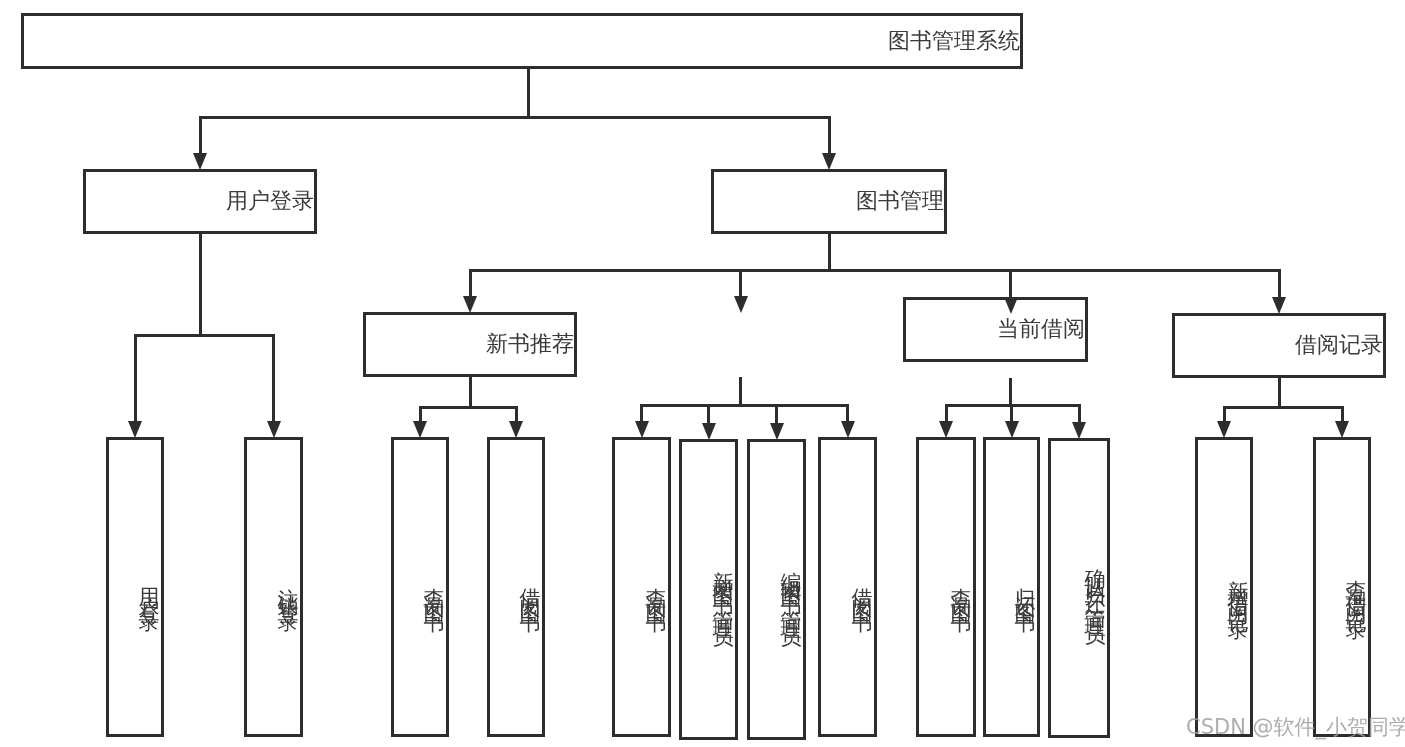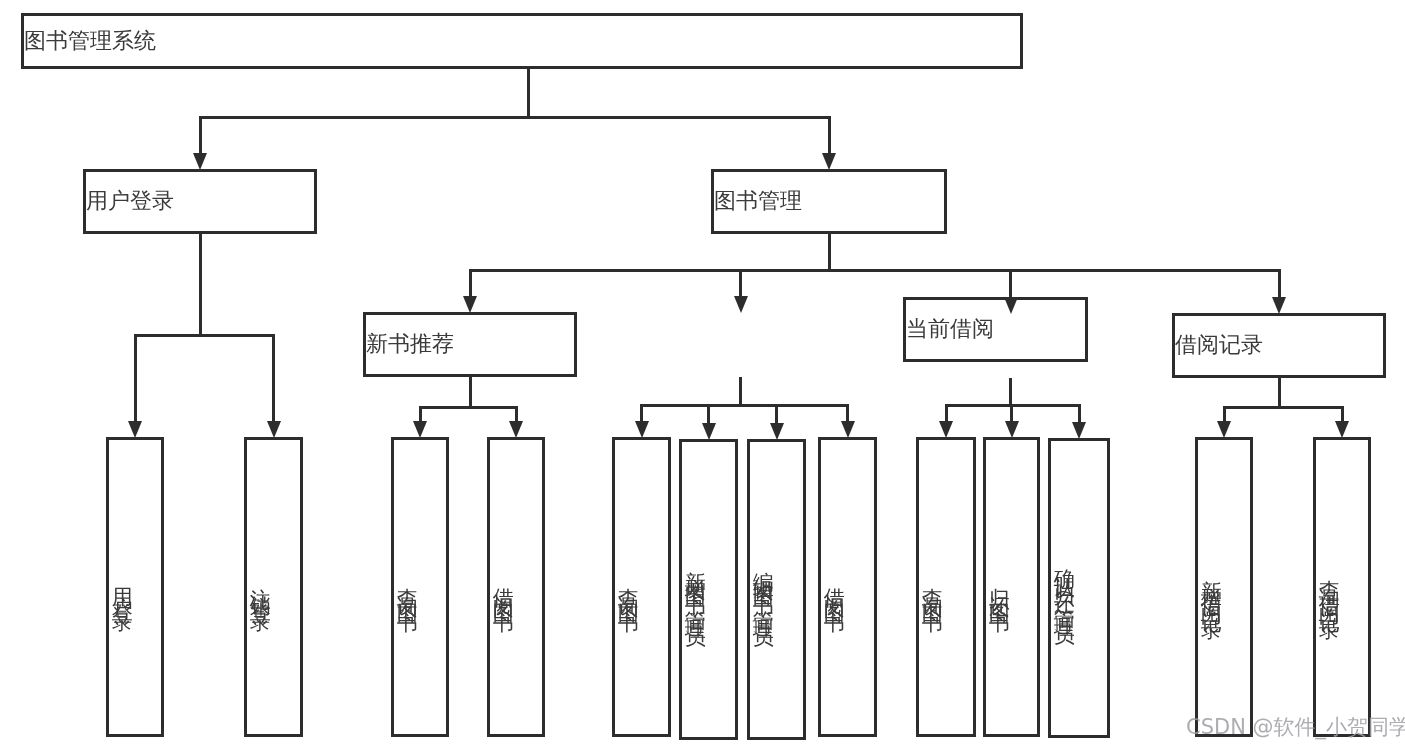--- a/index.html
+++ b/index.html
@@ -11,21 +11,21 @@
     font-family: "DejaVu Sans", "Liberation Sans", sans-serif;
     overflow: hidden;
   }
   .node {
     position: absolute;
     box-sizing: border-box;
     background: #ffffff;
     border: 3px solid var(--line, #2d2d2d);
     display: flex;
     align-items: center;
-    justify-content: flex-start;
+    justify-content: flex-end;
   }
   .node .label {
     color: var(--text, #3a3a3a);
     font-size: 22px;
     white-space: nowrap;
     line-height: 1.2;
   }
   .node.vertical .label {
     writing-mode: vertical-rl;
     text-orientation: upright;

